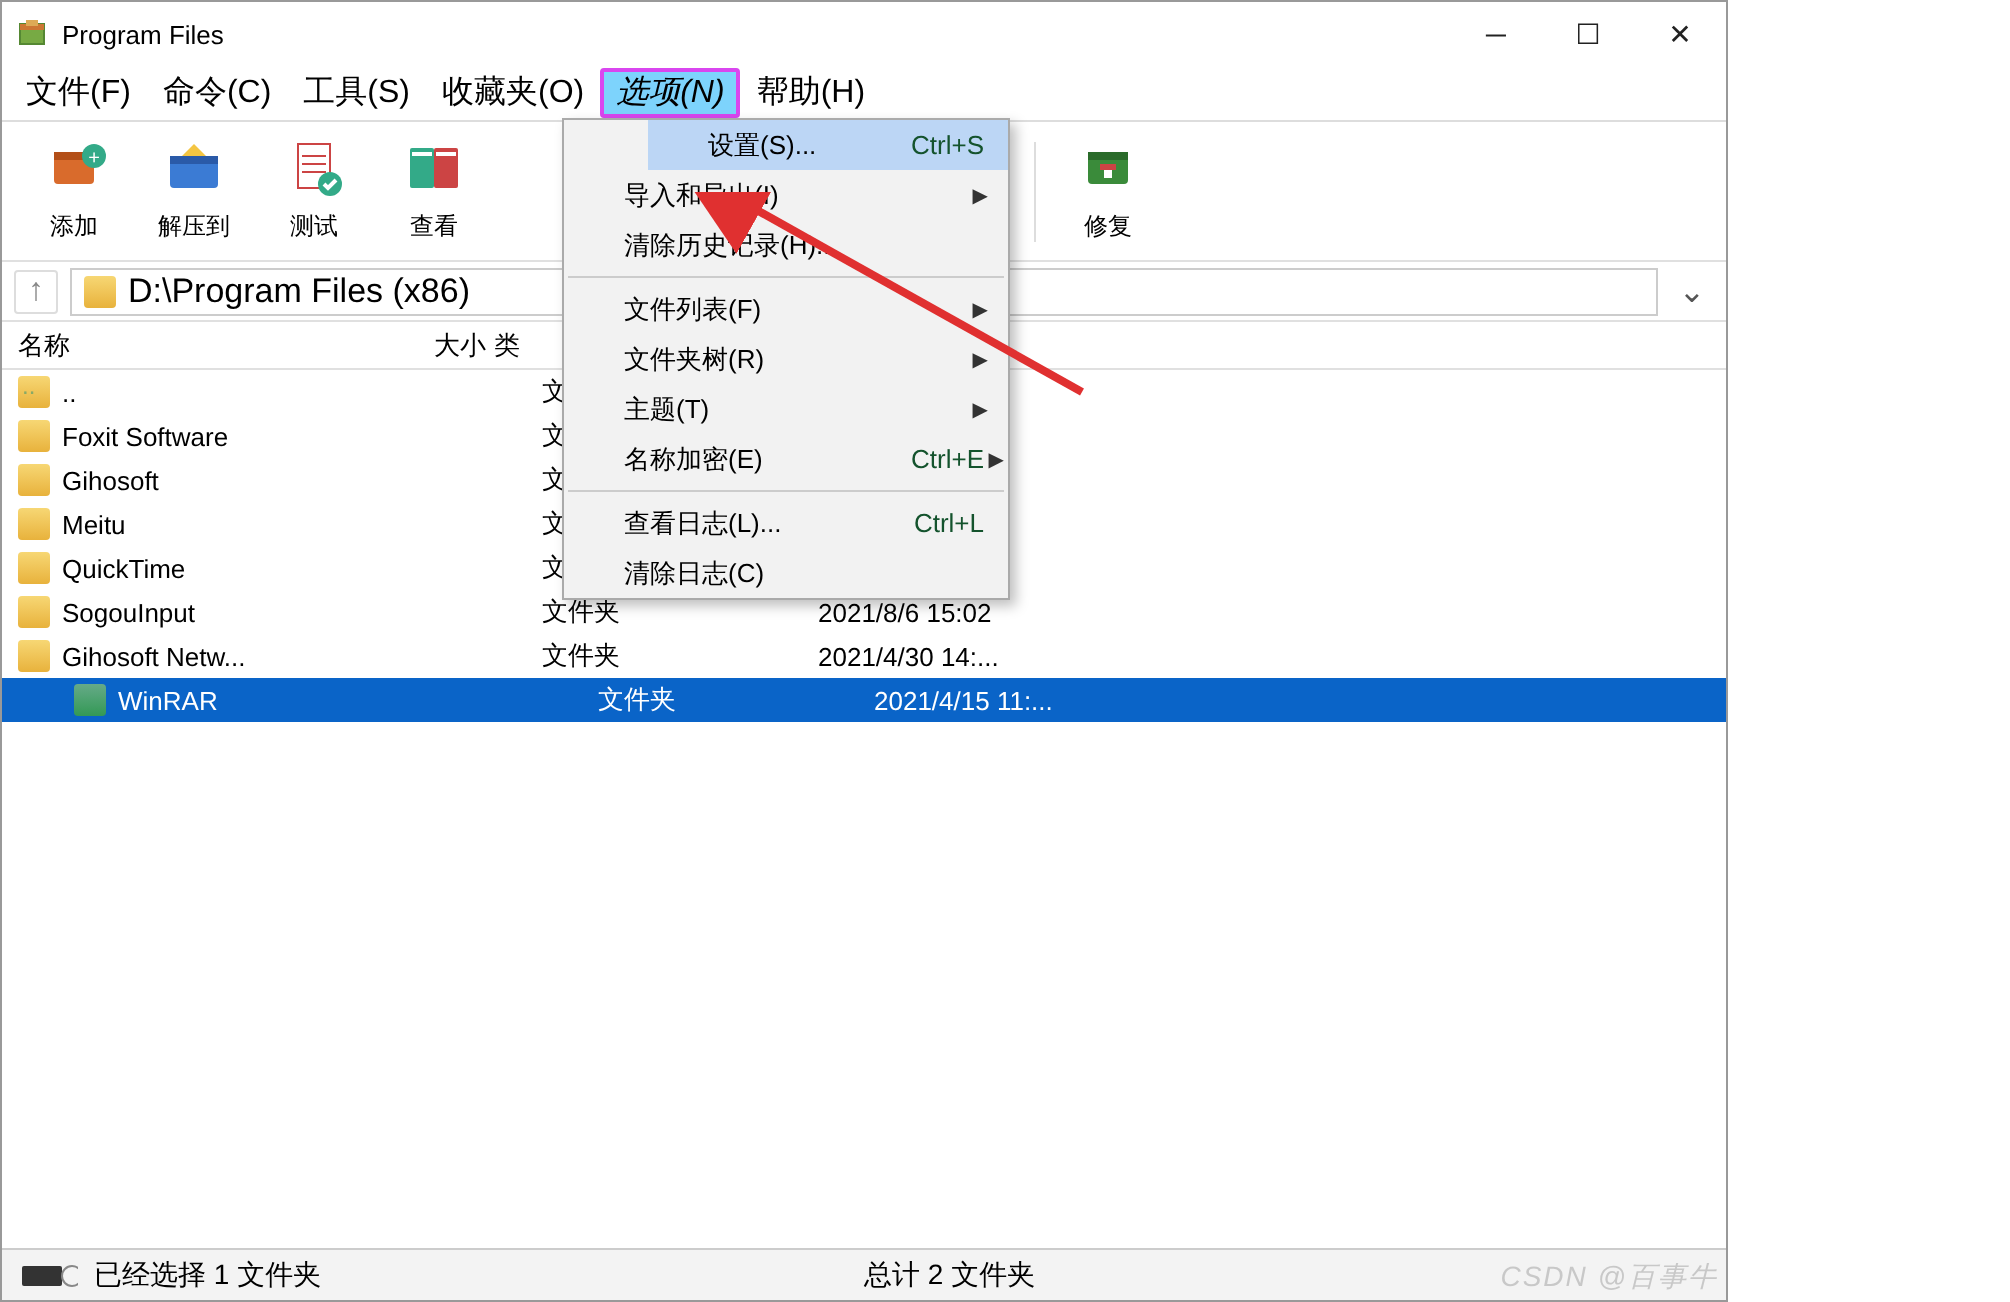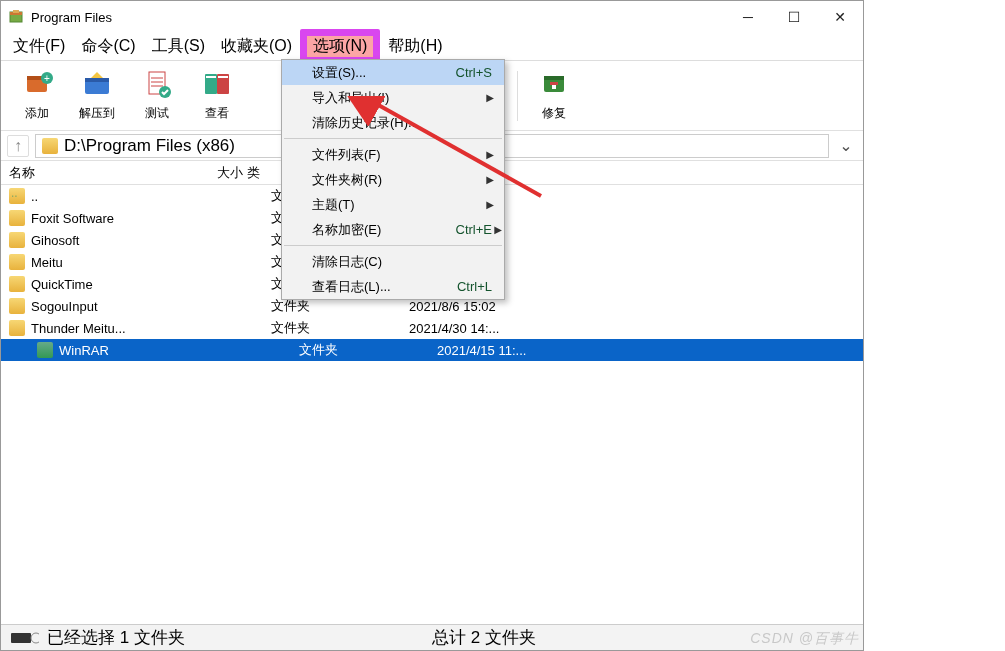--- a/index.html
+++ b/index.html
@@ -4,21 +4,21 @@
 <style>
   * { box-sizing: border-box; font-family: "Microsoft YaHei", "Segoe UI", sans-serif; }
   body { margin: 0; background: #fff; }
   .window { width: 864px; height: 651px; border: 1px solid #999; position: relative; background: #fff; display: flex; flex-direction: column; }
   .titlebar { height: 32px; display: flex; align-items: center; padding: 0 0 0 6px; font-size: 13px; }
   .titleicon { width: 18px; height: 18px; margin-right: 6px; display:inline-flex; align-items:center; justify-content:center; }
   .wincontrols { margin-left: auto; display: flex; }
   .wincontrols div { width: 46px; height: 32px; display:flex; align-items:center; justify-content:center; font-size: 14px; color:#222; }
   .menubar { height: 28px; display: flex; align-items: center; border-bottom: 1px solid #ddd; padding: 0 4px; font-size: 16px; }
   .menuitem { padding: 3px 8px; }
-  .menuitem.highlight { border: 7px solid #d946ef; border-radius: 2px; padding: 0px 6px; background:#fca5a5; }
+  .menuitem.highlight { border: 2px solid #d946ef; border-radius: 2px; padding: 0px 6px; background:#7dd3fc;font-style:italic; }
   .toolbar { height: 70px; border-bottom: 1px solid #e0e0e0; display:flex; align-items:center; padding-left: 8px; gap: 4px; position: relative; }
   .tbbtn { width: 56px; height: 60px; display:flex; flex-direction:column; align-items:center; justify-content:flex-end; font-size:12px; gap:4px; padding-bottom:4px; }
   .tbbtn .ic { width: 34px; height: 34px; border-radius:4px; display:flex; align-items:center; justify-content:center; font-size:20px;}
   .pathbar { height: 30px; display:flex; align-items:center; padding: 0 6px; gap: 6px; border-bottom: 1px solid #e0e0e0; }
   .patharrow { width: 22px; height:22px; display:flex; align-items:center; justify-content:center; color:#888; border:1px solid #ddd; border-radius:2px;}
   .pathfield { flex:1; height: 24px; border:1px solid #ccc; display:flex; align-items:center; padding: 0 6px; font-size:17px; gap:6px;}
   .pathicon { width:16px; height:16px; background:linear-gradient(#f7d774,#e8b23c); border-radius:2px; }
   .dropbtn { width: 22px; display:flex; align-items:center; justify-content:center; color:#555;}
   .headerrow { height: 24px; display:flex; align-items:center; border-bottom:1px solid #e0e0e0; font-size:13px; padding-left: 8px; position:relative;}
   .col-name { width: 190px; }
@@ -27,26 +27,26 @@
   .filelist { flex:1; overflow:hidden; font-size:13px; position:relative;}
   .row { height: 22px; display:flex; align-items:center; padding-left: 8px;}
   .row.selected { background:#0a64c8; color:#fff;padding-left:36px; }
   .ficon { width:16px; height:16px; margin-right: 6px; display:inline-block; background:linear-gradient(#f7d774,#e8b23c); border-radius:2px; position:relative;}
   .ficon.up::before{content:"..";position:absolute;color:#8a6;top:-2px;left:2px;font-size:12px;}
   .ficon.rar { background: linear-gradient(#6a8,#395); }
   .cell-name { width: 200px; white-space:nowrap; overflow:hidden; text-overflow:ellipsis;}
   .cell-size { width: 40px; }
   .cell-type { width: 128px; }
   .cell-date { width: 150px; white-space:nowrap; overflow:hidden;margin-left:10px;}
-  .statusbar { height: 26px; border-top: 1px solid #ccc; display:flex; align-items:center; font-size:17px; padding: 0 10px; background:#f3f3f3;}
+  .statusbar { height: 26px; border-top: 1px solid #ccc; display:flex; align-items:center; font-size:14px; padding: 0 10px; background:#f3f3f3;}
   .statusbar .left { display:flex; align-items:center; gap:8px;}
   .statusbar .mid { position:absolute; left:50%; transform:translateX(0);}
   .dropdown { position:absolute; top: 0px; left: 0px; width: 224px; background:#f2f2f2; border:1px solid #aaa; box-shadow: 3px 3px 6px rgba(0,0,0,.25); font-size:13px; z-index:10;}
   .dd-item { height: 25px; display:flex; align-items:center; padding: 0 10px 0 30px; position:relative;}
-  .dd-item.hl { background:#bcd6f5; }
+  .dd-item.hl { background:#bcd6f5;margin-left:42px; }
   .dd-sep { height:1px; background:#ccc; margin:3px 2px;}
   .dd-short { position:absolute; right:12px; color:#14532d;}
   .dd-arrow { position:absolute; right:10px; color:#333; font-size:10px;}
   .menucontainer { position:absolute; top: 58px; left: 280px; z-index:10;}
   .annot-arrow { position:absolute; top: 95px; left: 340px; z-index:20; pointer-events:none;}
   .watermark { position:absolute; bottom: 2px; right: 4px; color: rgba(120,120,120,.35); font-size: 14px; font-style:italic; letter-spacing:1px;}
   .tsep { width:1px; height:50px; background:#ddd; margin: 0 4px;}
 </style>
 </head>
 <body>
@@ -190,21 +190,21 @@
       </div>
       <div class="row">
         <span class="ficon"></span>
         <span class="cell-name">SogouInput</span>
         <span class="cell-size"></span>
         <span class="cell-type">文件夹</span>
         <span class="cell-date">2021/8/6 15:02</span>
       </div>
       <div class="row">
         <span class="ficon"></span>
-        <span class="cell-name">Thunder Meitu...</span>
+        <span class="cell-name">Gihosoft Netw...</span>
         <span class="cell-size"></span>
         <span class="cell-type">文件夹</span>
         <span class="cell-date">2021/4/30 14:...</span>
       </div>
       <div class="row selected">
         <span class="ficon rar"></span>
         <span class="cell-name">WinRAR</span>
         <span class="cell-size"></span>
         <span class="cell-type">文件夹</span>
         <span class="cell-date">2021/4/15 11:...</span>
@@ -248,25 +248,25 @@
         <span>主题(T)</span>
         <span class="dd-arrow">▶</span>
       </div>
       <div class="dd-item">
         <span>名称加密(E)</span>
         <span class="dd-short">Ctrl+E</span>
         <span class="dd-arrow" style="right:2px">▶</span>
       </div>
       <div class="dd-sep"></div>
       <div class="dd-item">
-        <span>清除日志(C)</span>
-      </div>
-      <div class="dd-item">
         <span>查看日志(L)...</span>
         <span class="dd-short">Ctrl+L</span>
+      </div>
+      <div class="dd-item">
+        <span>清除日志(C)</span>
       </div>
     </div>
   </div>
 
   <svg class="annot-arrow" width="220" height="120">
     <defs>
         <marker id="ah" markerWidth="12" markerHeight="12" refX="2" refY="6" orient="auto">
           <polygon points="0,0 12,6 0,12" fill="#e03030"></polygon>
         </marker>
       </defs>

